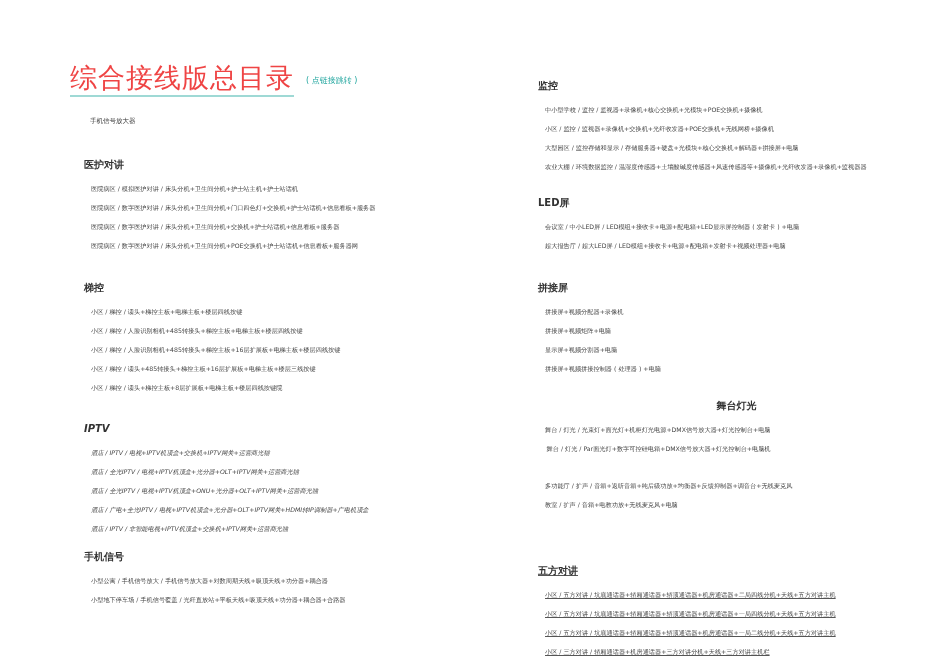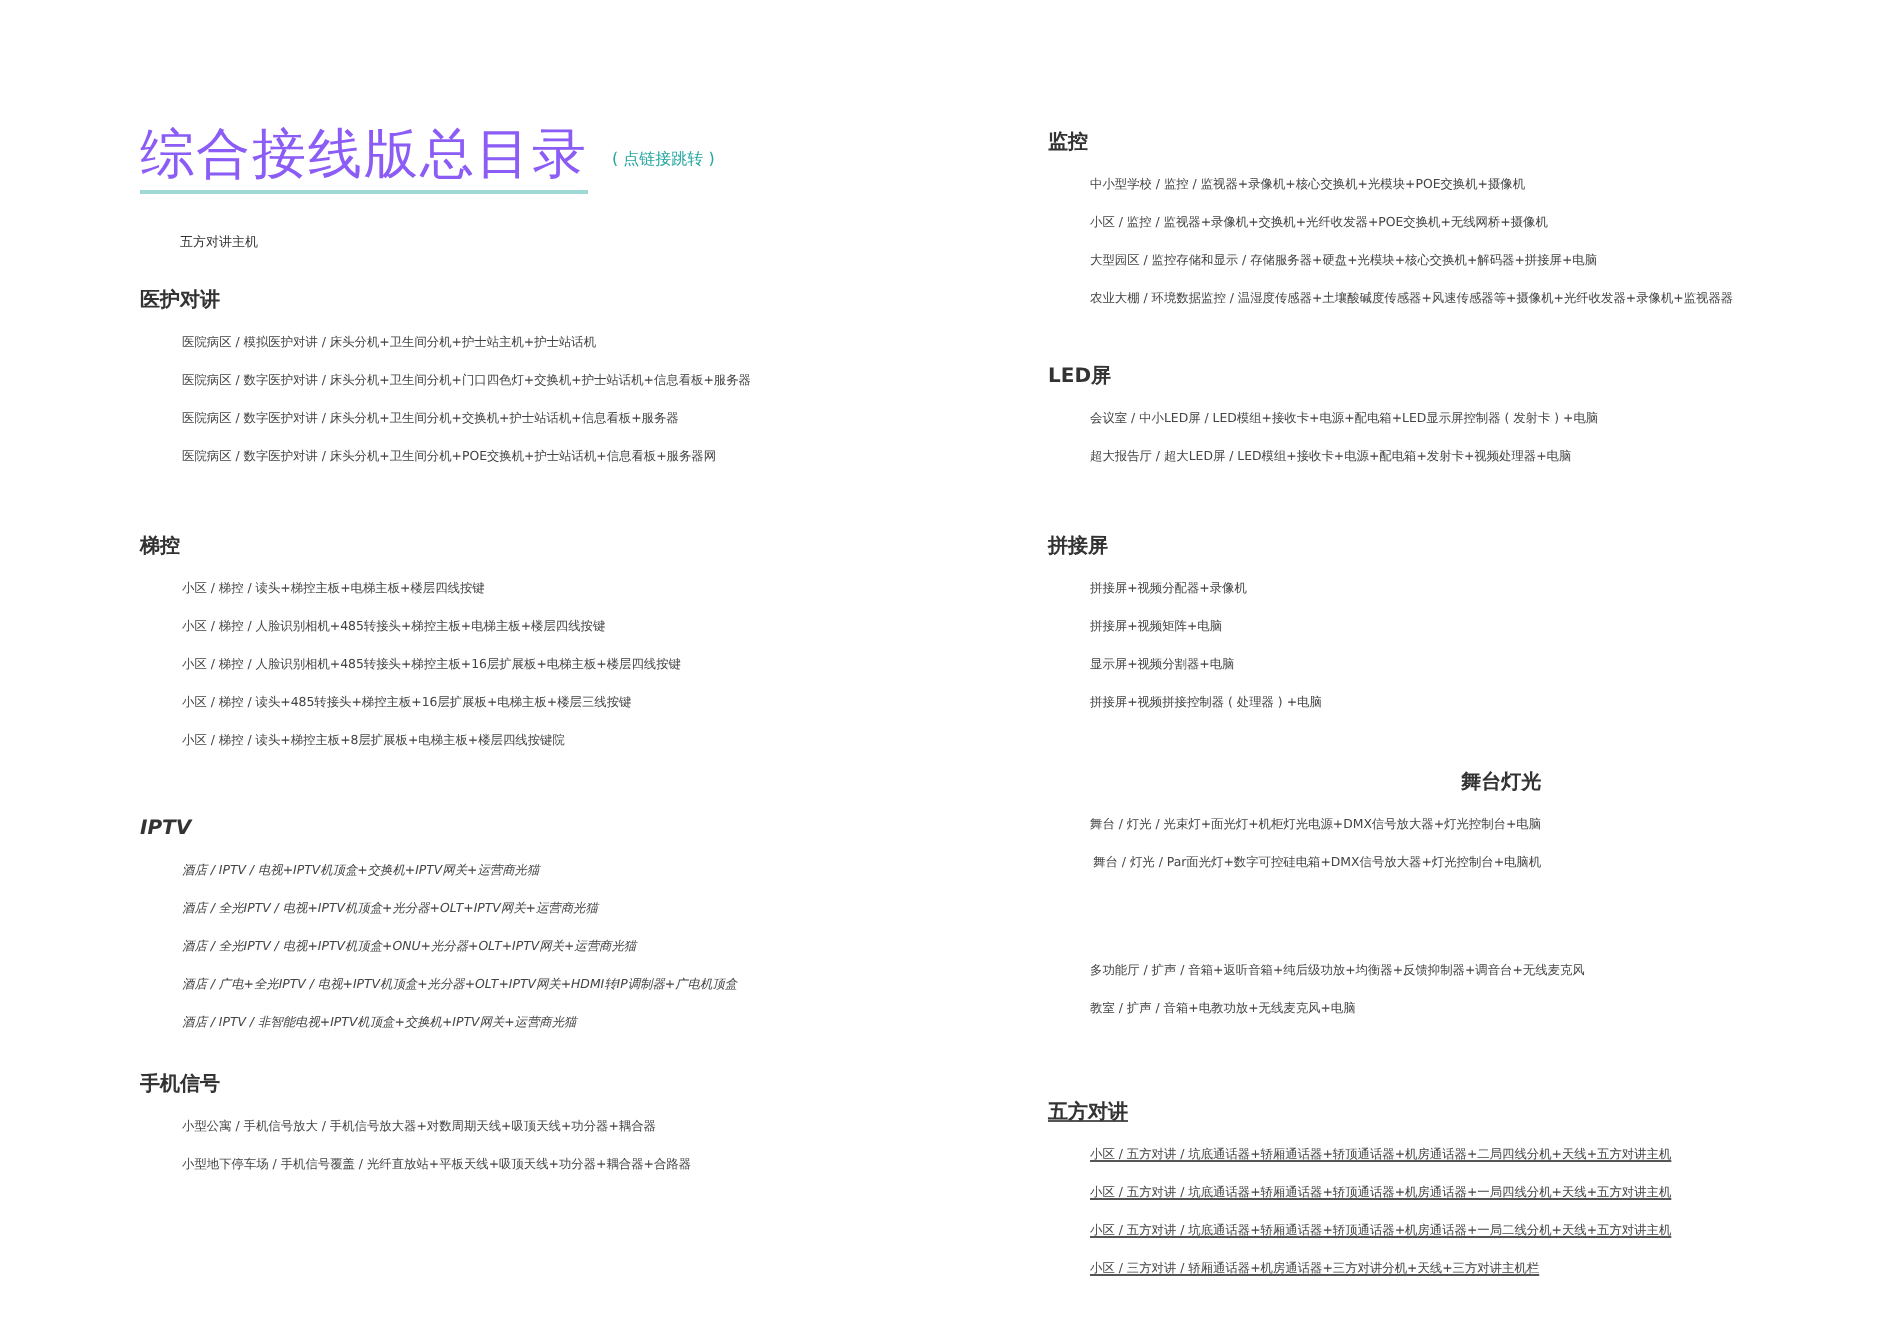--- a/index.html
+++ b/index.html
@@ -2,40 +2,40 @@
 <html><head>
   <meta charset="utf-8">
   <style>
     html, body { margin: 0; padding: 0; }
     body {
       width: 950px; height: 672px; background: #ffffff; position: relative; overflow: hidden;
       font-family: "DejaVu Sans", "Liberation Sans", sans-serif; color: #555;
     }
     .title-wrap { position: absolute; left: 70px; top: 62px; }
     .title {
-      font-size: 27px; color: #8b5cf6; letter-spacing: 1px; line-height: 32px;
+      font-size: 27px; color: #ef4444; letter-spacing: 1px; line-height: 32px;
       display: inline-block; border-bottom: 2px solid #9fd9d5; padding-bottom: 1px;
     }
     .title-sub { font-size: 8px; color: #22a69f; margin-left: 12px; vertical-align: 4px; }
     .thanks { position: absolute; left: 90px; top: 117px; font-size: 6.5px; color: #333; }
     .section { position: absolute; }
-    .sec-head { font-size: 10px; color: #333; margin: 0; line-height: 12px; }
+    .sec-head { font-size: 10px; color: #333; margin: 14px; line-height: 12px; }
     .items { margin: 0; padding: 0; list-style: none; }
     .item {
       font-size: 6.2px; color: #444; line-height: 8px; padding-left: 21px; margin-top: 11px; white-space: nowrap;
       cursor: pointer;
     }
   </style>
 </head>
 <body>
 
 <div class="title-wrap">
   <span class="title">综合接线版总目录</span><span class="title-sub">( 点链接跳转 )</span>
 </div>
-<div class="thanks">五方对讲主机</div>
+<div class="thanks">手机信号放大器</div>
 
 <div class="section" style="left:70px; top:145px;">
   <h3 class="sec-head">医护对讲</h3>
   <ul class="items">
     <li class="item">医院病区 / 模拟医护对讲 / 床头分机+卫生间分机+护士站主机+护士站话机</li>
     <li class="item">医院病区 / 数字医护对讲 / 床头分机+卫生间分机+门口四色灯+交换机+护士站话机+信息看板+服务器</li>
     <li class="item">医院病区 / 数字医护对讲 / 床头分机+卫生间分机+交换机+护士站话机+信息看板+服务器</li>
     <li class="item">医院病区 / 数字医护对讲 / 床头分机+卫生间分机+POE交换机+护士站话机+信息看板+服务器网</li>
   </ul>
 </div>

